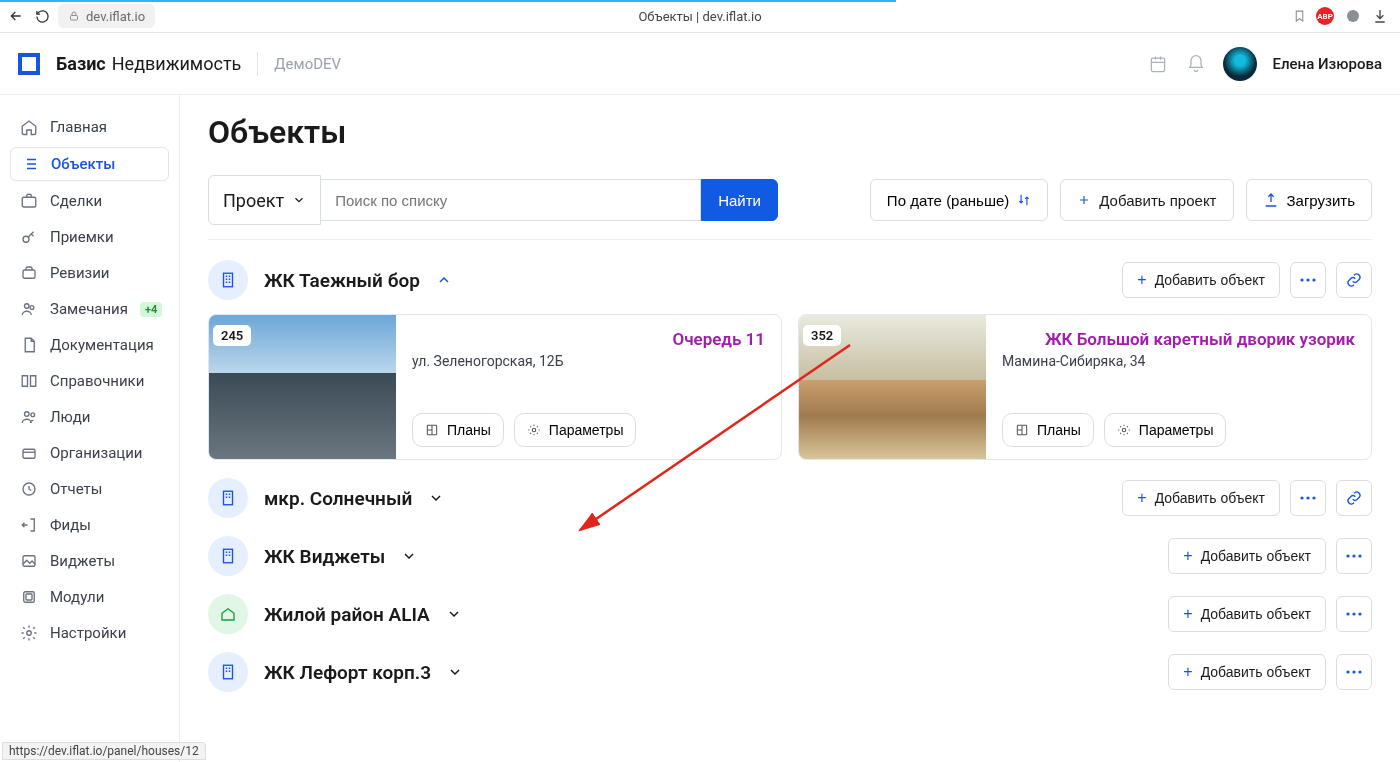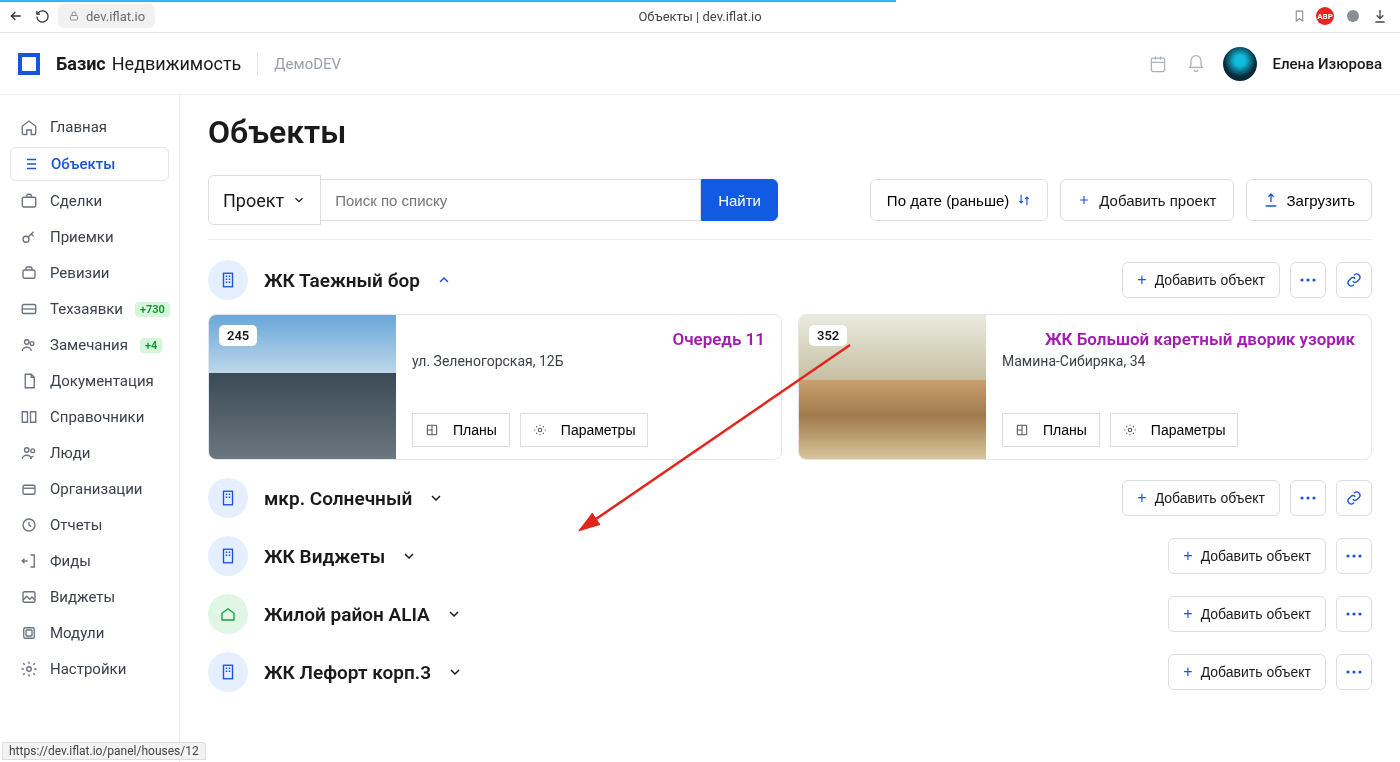--- a/index.html
+++ b/index.html
@@ -57,28 +57,28 @@
   .group-head h2{font-size:19px; font-weight:600;}
   .group-head .chev{ color:#1954e0; }
   .group-head .gh-right{ margin-left:auto; display:flex; gap:10px;}
   .mini-btn{ display:flex; align-items:center; gap:8px; border:1px solid #d9dde4; border-radius:6px; padding:0 14px; height:36px; font-size:14px; background:#fff; color:#1954e0; cursor:pointer;}
   .mini-btn .plus{font-size:16px;}
   .sqbtn{ width:36px;height:36px;border:1px solid #d9dde4;border-radius:6px;display:flex;align-items:center;justify-content:center;color:#1954e0;background:#fff;cursor:pointer;}
   
   .cards{ display:flex; gap:16px;}
   .card{ flex:1; border:1px solid #e2e6ed; border-radius:8px; display:flex; min-height:146px; overflow:hidden; background:#fff;}
   .thumb{ width:187px; position:relative; background:#aabdd0; flex-shrink:0;}
-  .thumb .count{ position:absolute; top:10px; left:10px; background:#fff; border-radius:5px; padding:3px 8px; font-size:13px; font-weight:600;}
+  .thumb .count{ position:absolute; top:10px; left:4px; background:#fff; border-radius:5px; padding:3px 8px; font-size:13px; font-weight:600;}
   .thumb.t1{ background:linear-gradient(180deg,#6aa7d8 0%,#bcd6ea 40%,#3a4a55 40%,#6b7680 100%);}
   .thumb.t2{ background:linear-gradient(180deg,#e9eadf 0%,#c7bfa2 45%,#c9a06e 45%,#a07a4e 70%, #d8c59a 100%);}
   .card-body{ padding:14px 16px 12px; display:flex; flex-direction:column; flex:1;}
   .card-body a.title{ color:#a21caf; font-size:17px; font-weight:600; text-decoration:none;text-align:right;}
   .card-body .addrline{ color:#3b414b; margin-top:4px; font-size:14px;}
   .card-actions{ margin-top:auto; display:flex; gap:10px;}
-  .chip{ display:flex; align-items:center; gap:14px; border:1px solid #d9dde4; border-radius:0; padding:0 12px; height:34px; font-size:14px; background:#fff;}
+  .chip{ display:flex; align-items:center; gap:8px; border:1px solid #d9dde4; border-radius:10px; padding:0 12px; height:34px; font-size:14px; background:#fff;}
   
   
   .annot{ position:absolute; pointer-events:none;}
   
   .status-link { position:fixed; left:2px; bottom:2px; background:#f3f3f3; border:1px solid #ddd; border-top-right-radius:4px; font-size:12px; padding:1px 6px; color:#444;}
   
   svg{display:block;}
 </style>
 </head>
 <body>
@@ -181,30 +181,20 @@
         <span>Приемки</span>
       </div>
     <div class="nav-item">
         <span class="mi">
           <svg width="18" height="18" viewBox="0 0 24 24" fill="none" stroke="currentColor" stroke-width="1.8">
             <rect x="4" y="8" width="16" height="11" rx="2"></rect>
             <path d="M8 8V6a2 2 0 0 1 2-2h4a2 2 0 0 1 2 2v2"></path>
           </svg>
         </span>
         <span>Ревизии</span>
-      </div>
-    <div class="nav-item">
-        <span class="mi">
-          <svg width="18" height="18" viewBox="0 0 24 24" fill="none" stroke="currentColor" stroke-width="1.8">
-            <rect x="3" y="6" width="18" height="12" rx="2"></rect>
-            <path d="M3 12h18"></path>
-          </svg>
-        </span>
-        <span>Техзаявки</span>
-        <span class="badge green">+730</span>
       </div>
     <div class="nav-item">
         <span class="mi">
           <svg width="18" height="18" viewBox="0 0 24 24" fill="none" stroke="currentColor" stroke-width="1.8">
             <circle cx="9" cy="8" r="3"></circle>
             <circle cx="16" cy="10" r="2.5"></circle>
             <path d="M3 20c0-3 3-5 6-5s6 2 6 5"></path>
           </svg>
         </span>
         <span>Замечания</span>

